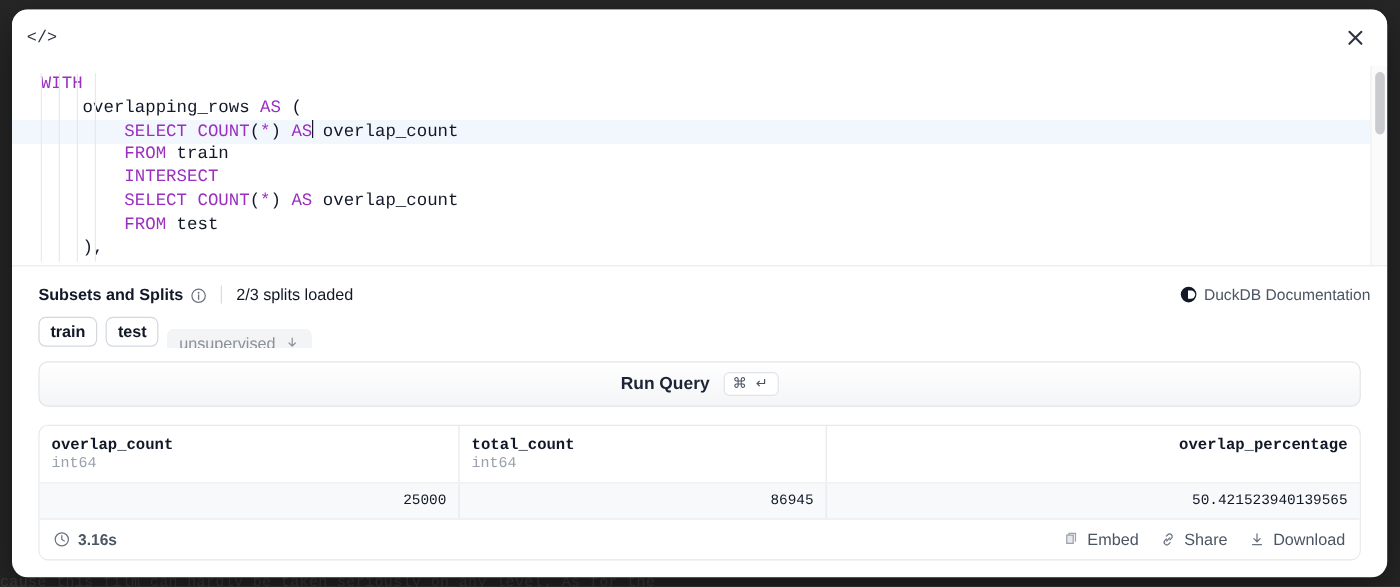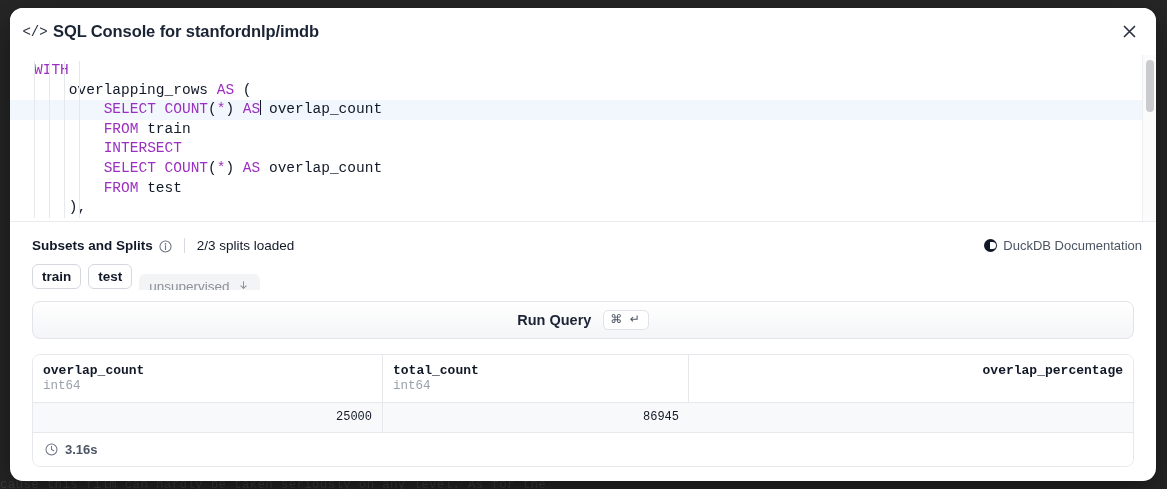--- a/index.html
+++ b/index.html
@@ -350,21 +350,20 @@
 <body>
 
 <div class="page-bg"></div>
 <div class="bg-text">cause this film can hardly be taken seriously on any level. As for the</div>
 <div class="bg-text-right">· · ·</div>
 
 <div class="modal">
 
   <div class="modal-header">
     <span class="code-icon">&lt;/&gt;</span>
-    <span class="modal-title">SQL Console for stanfordnlp/imdb</span>
     <span class="close-btn">
       <svg width="15" height="15" viewBox="0 0 15 15">
           <path d="M2.5 2.5 L12.5 12.5 M12.5 2.5 L2.5 12.5" stroke="#2b3340" stroke-width="1.7" stroke-linecap="round" fill="none"></path>
         </svg>
     </span>
   </div>
 
   <div class="editor-wrap">
     <div class="editor" id="editor"><div class="code-line"><span class="indent-guide" style="left: 24px;"></span><span class="indent-guide" style="left: 39px;"></span><span class="indent-guide" style="left: 54px;"></span><span class="indent-guide" style="left: 69px;"></span><span class="kw">WITH</span></div><div class="code-line"><span class="indent-guide" style="left: 24px;"></span><span class="indent-guide" style="left: 39px;"></span><span class="indent-guide" style="left: 54px;"></span><span class="indent-guide" style="left: 69px;"></span><span class="punc">    overlapping_rows </span><span class="kw">AS</span><span class="punc"> (</span></div><div class="code-line active"><span class="indent-guide" style="left: 24px;"></span><span class="indent-guide" style="left: 39px;"></span><span class="indent-guide" style="left: 54px;"></span><span class="indent-guide" style="left: 69px;"></span><span class="punc">        </span><span class="kw">SELECT COUNT</span><span class="punc">(</span><span class="kw">*</span><span class="punc">) </span><span class="kw">AS</span><span class="cursor"></span><span class="punc"> overlap_count</span></div><div class="code-line"><span class="indent-guide" style="left: 24px;"></span><span class="indent-guide" style="left: 39px;"></span><span class="indent-guide" style="left: 54px;"></span><span class="indent-guide" style="left: 69px;"></span><span class="punc">        </span><span class="kw">FROM</span><span class="punc"> train</span></div><div class="code-line"><span class="indent-guide" style="left: 24px;"></span><span class="indent-guide" style="left: 39px;"></span><span class="indent-guide" style="left: 54px;"></span><span class="indent-guide" style="left: 69px;"></span><span class="punc">        </span><span class="kw">INTERSECT</span></div><div class="code-line"><span class="indent-guide" style="left: 24px;"></span><span class="indent-guide" style="left: 39px;"></span><span class="indent-guide" style="left: 54px;"></span><span class="indent-guide" style="left: 69px;"></span><span class="punc">        </span><span class="kw">SELECT COUNT</span><span class="punc">(</span><span class="kw">*</span><span class="punc">) </span><span class="kw">AS</span><span class="punc"> overlap_count</span></div><div class="code-line"><span class="indent-guide" style="left: 24px;"></span><span class="indent-guide" style="left: 39px;"></span><span class="indent-guide" style="left: 54px;"></span><span class="indent-guide" style="left: 69px;"></span><span class="punc">        </span><span class="kw">FROM</span><span class="punc"> test</span></div><div class="code-line"><span class="indent-guide" style="left: 24px;"></span><span class="indent-guide" style="left: 39px;"></span><span class="indent-guide" style="left: 54px;"></span><span class="indent-guide" style="left: 69px;"></span><span class="punc">    ),</span></div></div>
     <div class="editor-scrollbar">
@@ -423,26 +422,48 @@
           <div class="th-type">int64</div>
         </div>
         <div class="res-th col-2">
           <div class="th-name">overlap_percentage</div>
         </div>
       </div>
     <div id="res-body">
         <div class="res-row">
           <div class="res-td col-0">25000</div>
           <div class="res-td col-1">86945</div>
+          <div class="res-td col-2">50.421523940139565</div>
         </div>
       </div>
     <div class="res-footer">
       <span class="timing">
         <svg width="13" height="13" viewBox="0 0 14 14">
             <circle cx="7" cy="7" r="5.9" stroke="#6b7280" stroke-width="1.1" fill="none"></circle>
             <path d="M7 3.6 L7 7 L9.3 8.4" stroke="#6b7280" stroke-width="1.1" stroke-linecap="round" fill="none"></path>
           </svg>
         <span>3.16s</span>
       </span>
+      <span class="foot-actions" id="foot-actions">
+          <span class="foot-action">
+            <svg width="13" height="13" viewBox="0 0 14 14">
+              <path d="M3.2 3.2 H9 V10.6 H3.2 Z" stroke="#9aa1ac" stroke-width="1.1" fill="#e6e8ec"></path>
+              <path d="M5.2 3.2 V1.6 H11 V9" stroke="#9aa1ac" stroke-width="1.1" fill="none"></path>
+            </svg>
+            <span>Embed</span>
+          </span>
+          <span class="foot-action">
+            <svg width="13" height="13" viewBox="0 0 14 14">
+              <path d="M5.6 8.4 L8.4 5.6 M5.3 4.1 L6.6 2.8 a2.3 2.3 0 0 1 3.3 3.3 L8.6 7.4 M5.4 6.6 L4.1 7.9 a2.3 2.3 0 0 0 3.3 3.3 L8.7 9.9" stroke="#6b7280" stroke-width="1.1" fill="none" stroke-linecap="round"></path>
+            </svg>
+            <span>Share</span>
+          </span>
+          <span class="foot-action">
+            <svg width="13" height="13" viewBox="0 0 14 14">
+              <path d="M7 2 L7 9 M4.2 6.3 L7 9.1 L9.8 6.3 M3 11.6 L11 11.6" stroke="#6b7280" stroke-width="1.1" fill="none" stroke-linecap="round" stroke-linejoin="round"></path>
+            </svg>
+            <span>Download</span>
+          </span>
+        </span>
     </div>
   </div>
 
 </div>
 
 </body></html>

